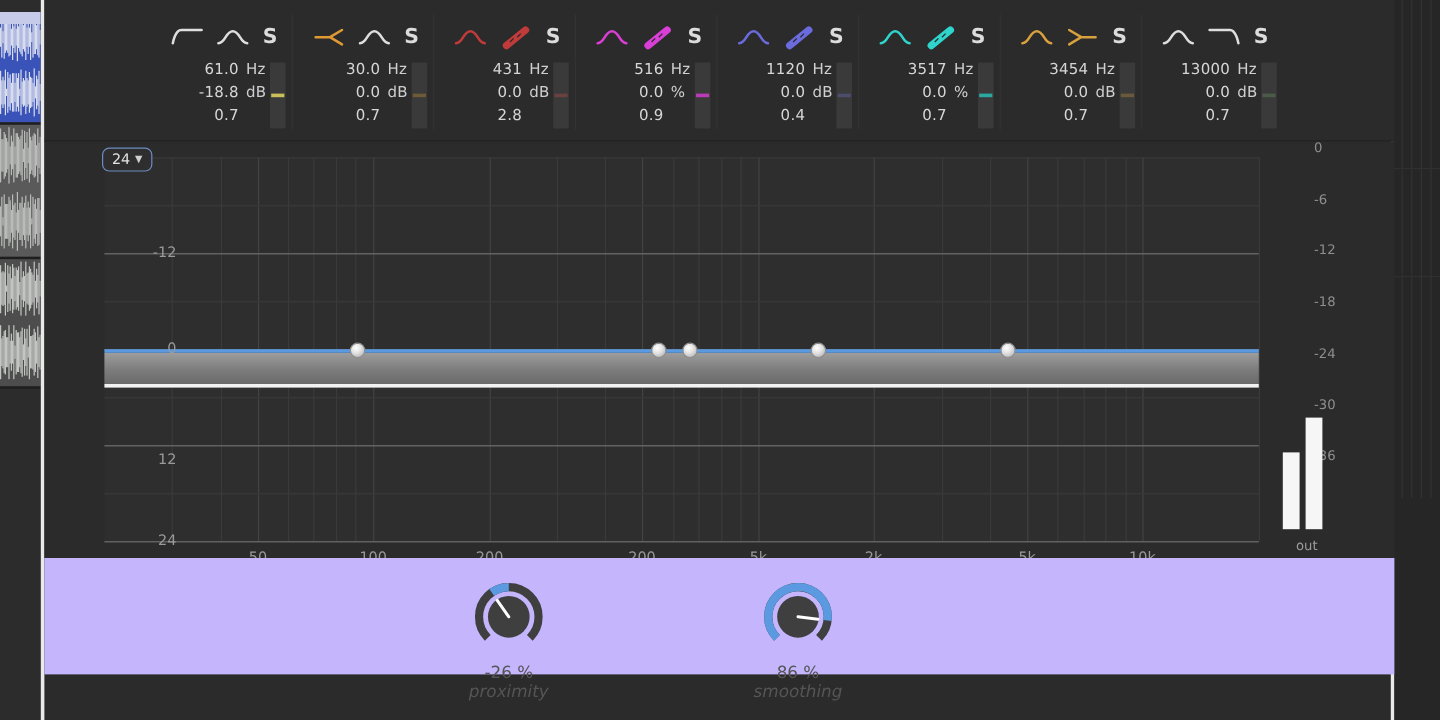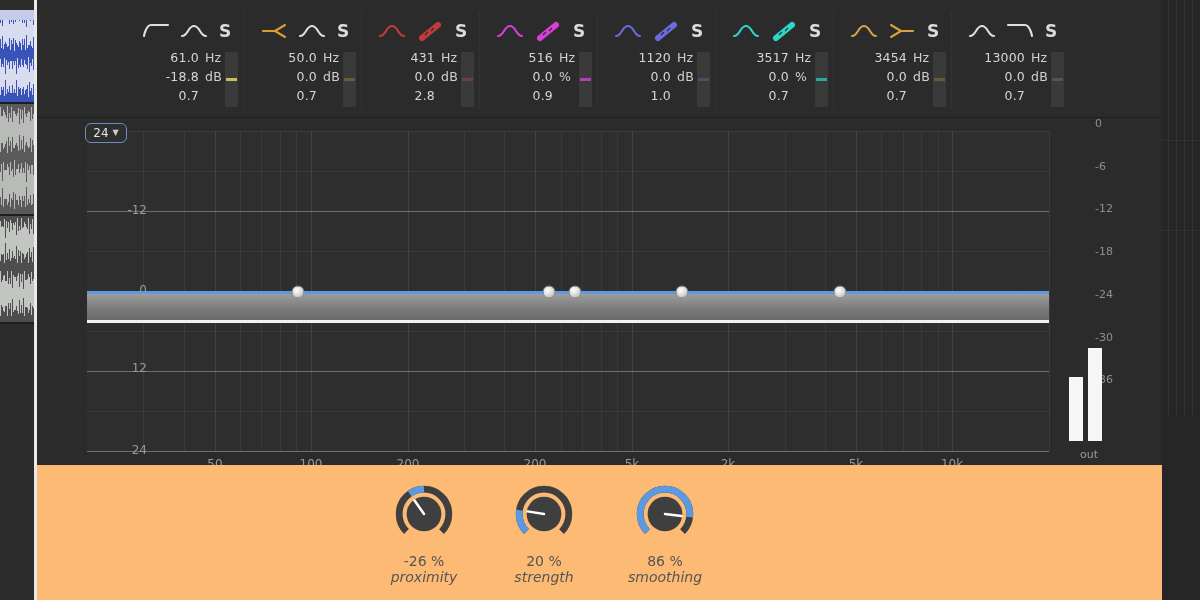--- a/index.html
+++ b/index.html
@@ -134,22 +134,22 @@
 
   
   #meter { position: absolute; left: 1018px; top: 118px; width: 110px; height: 347px; }
   .mlab { position:absolute; left: 40px; font-size: 11px; color:#8f8f8f; }
   .mbar { position:absolute; bottom: 24px; width: 14px; background:#f6f6f6; }
   #meter .mcap { position:absolute; left:14px; bottom:4px; width:40px; text-align:center;
                  font-size:11px; color:#9a9a9a; }
 
   
   #bottom {
-    position: absolute; left: 0; top: 465px; width: 1128px; height: 135px;
-    background: #fdba74;
+    position: absolute; left: 0; top: 465px; width: 1128px; height: 97px;
+    background: #c4b5fd;
     padding-left: 40px;
   }
   .knob-unit { position: absolute; top: 18px; width: 120px; text-align: center; }
   .knob-unit .kval { margin-top: 4px; font-size: 14px; color: #555; }
   .knob-unit .klabel { font-size: 14px; color: #555; font-style: italic; }
 </style>
 </head>
 <body>
 
 <div id="daw-backdrop">
@@ -425,21 +425,21 @@
           </span>
           <span>
             <svg viewBox="0 0 30 22" class="ic">
               <path d="M3 16 C9 16 9 6 15 6 C21 6 21 16 27 16" fill="none" stroke="#dedede" stroke-width="2.1" stroke-linecap="round" stroke-linejoin="round"></path>
             </svg>
           </span>
           <div class="solo-btn">S</div>
         </div>
         <div class="band-vals">
           <div class="vrow">
-            <span class="vnum">50.0</span>
+            <span class="vnum">30.0</span>
             <span class="vunit">Hz</span>
           </div>
           <div class="vrow">
             <span class="vnum">0.0</span>
             <span class="vunit">dB</span>
           </div>
           <div class="vrow">
             <span class="vnum">0.7</span>
             <span class="vunit"></span>
           </div>
@@ -535,21 +535,21 @@
         <div class="band-vals">
           <div class="vrow">
             <span class="vnum">1120</span>
             <span class="vunit">Hz</span>
           </div>
           <div class="vrow">
             <span class="vnum">0.0</span>
             <span class="vunit">dB</span>
           </div>
           <div class="vrow">
-            <span class="vnum">1.0</span>
+            <span class="vnum">0.4</span>
             <span class="vunit"></span>
           </div>
         </div>
         <div class="band-slider">
           <div class="thumb" style="background: rgb(76, 76, 109);"></div>
         </div>
       </div>
       <div class="band-div" style="left: 560px;"></div>
       <div class="band" style="left: 686px;">
         <div class="band-icons">
@@ -706,21 +706,21 @@
         <div class="handle" style="left: 488px; top: 161px;"></div>
         <div class="handle" style="left: 595px; top: 161px;"></div>
         <div class="handle" style="left: 753px; top: 161px;"></div>
       </div>
     <div id="range-pill">
       <span>24</span>
       <span class="caret">▼</span>
     </div>
   <div class="ylab" style="top: 93px;">-12</div>
       <div class="ylab" style="top: 173px;">0</div>
-      <div class="ylab" style="top: 251px;">12</div>
+      <div class="ylab" style="top: 266px;">12</div>
       <div class="ylab" style="top: 333px;">24</div>
     </div>
 
   <div id="meter">
     <div class="mcap">out</div>
   <div class="mlab" style="top: -1px;">0</div>
       <div class="mlab" style="top: 41.7143px;">-6</div>
       <div class="mlab" style="top: 84.4286px;">-12</div>
       <div class="mlab" style="top: 127.143px;">-18</div>
       <div class="mlab" style="top: 169.857px;">-24</div>
@@ -731,26 +731,20 @@
     </div>
 
   <div id="bottom">
 
   <div class="knob-unit" style="left: 327px;"><svg viewBox="0 0 100 100" width="62" height="62">
           <path d="M 21.71523510318626 78.28377758949418 A 40 40 0 1 1 78.2842712474619 78.2842712474619" stroke="#3f3f3f" stroke-width="11" fill="none" stroke-linecap="butt"></path>
           <path d="M 26.99978991826887 17.27401130299905 A 40 40 0 0 1 50 10" stroke="#5b9ae0" stroke-width="11" fill="none" stroke-linecap="butt"></path>
           <circle cx="50" cy="50" r="28" fill="#3f3f3f"></circle>
           <path d="M 50 50 L 34.474858194831484 27.90995762952436" stroke="#ffffff" stroke-width="4" stroke-linecap="round"></path>
         </svg><div class="kval">-26 %</div><div class="klabel">proximity</div></div>
-      <div class="knob-unit" style="left: 447px;"><svg viewBox="0 0 100 100" width="62" height="62">
-          <path d="M 21.71523510318626 78.28377758949418 A 40 40 0 1 1 78.2842712474619 78.2842712474619" stroke="#3f3f3f" stroke-width="11" fill="none" stroke-linecap="butt"></path>
-          <path d="M 21.71523510318626 78.28377758949418 A 40 40 0 0 1 10.492466376194493 43.74262139839076" stroke="#5b9ae0" stroke-width="11" fill="none" stroke-linecap="butt"></path>
-          <circle cx="50" cy="50" r="28" fill="#3f3f3f"></circle>
-          <path d="M 50 50 L 23.332414803931282 45.77626944391376" stroke="#ffffff" stroke-width="4" stroke-linecap="round"></path>
-        </svg><div class="kval">20 %</div><div class="klabel">strength</div></div>
       <div class="knob-unit" style="left: 568px;"><svg viewBox="0 0 100 100" width="62" height="62">
           <path d="M 21.71523510318626 78.28377758949418 A 40 40 0 1 1 78.2842712474619 78.2842712474619" stroke="#3f3f3f" stroke-width="11" fill="none" stroke-linecap="butt"></path>
           <path d="M 21.71523510318626 78.28377758949418 A 40 40 0 1 1 89.68458805257912 55.01332934257216" stroke="#5b9ae0" stroke-width="11" fill="none" stroke-linecap="butt"></path>
           <circle cx="50" cy="50" r="28" fill="#3f3f3f"></circle>
           <path d="M 50 50 L 76.78709693549091 53.38399730623621" stroke="#ffffff" stroke-width="4" stroke-linecap="round"></path>
         </svg><div class="kval">86 %</div><div class="klabel">smoothing</div></div>
     </div>
 
 </div>
 

